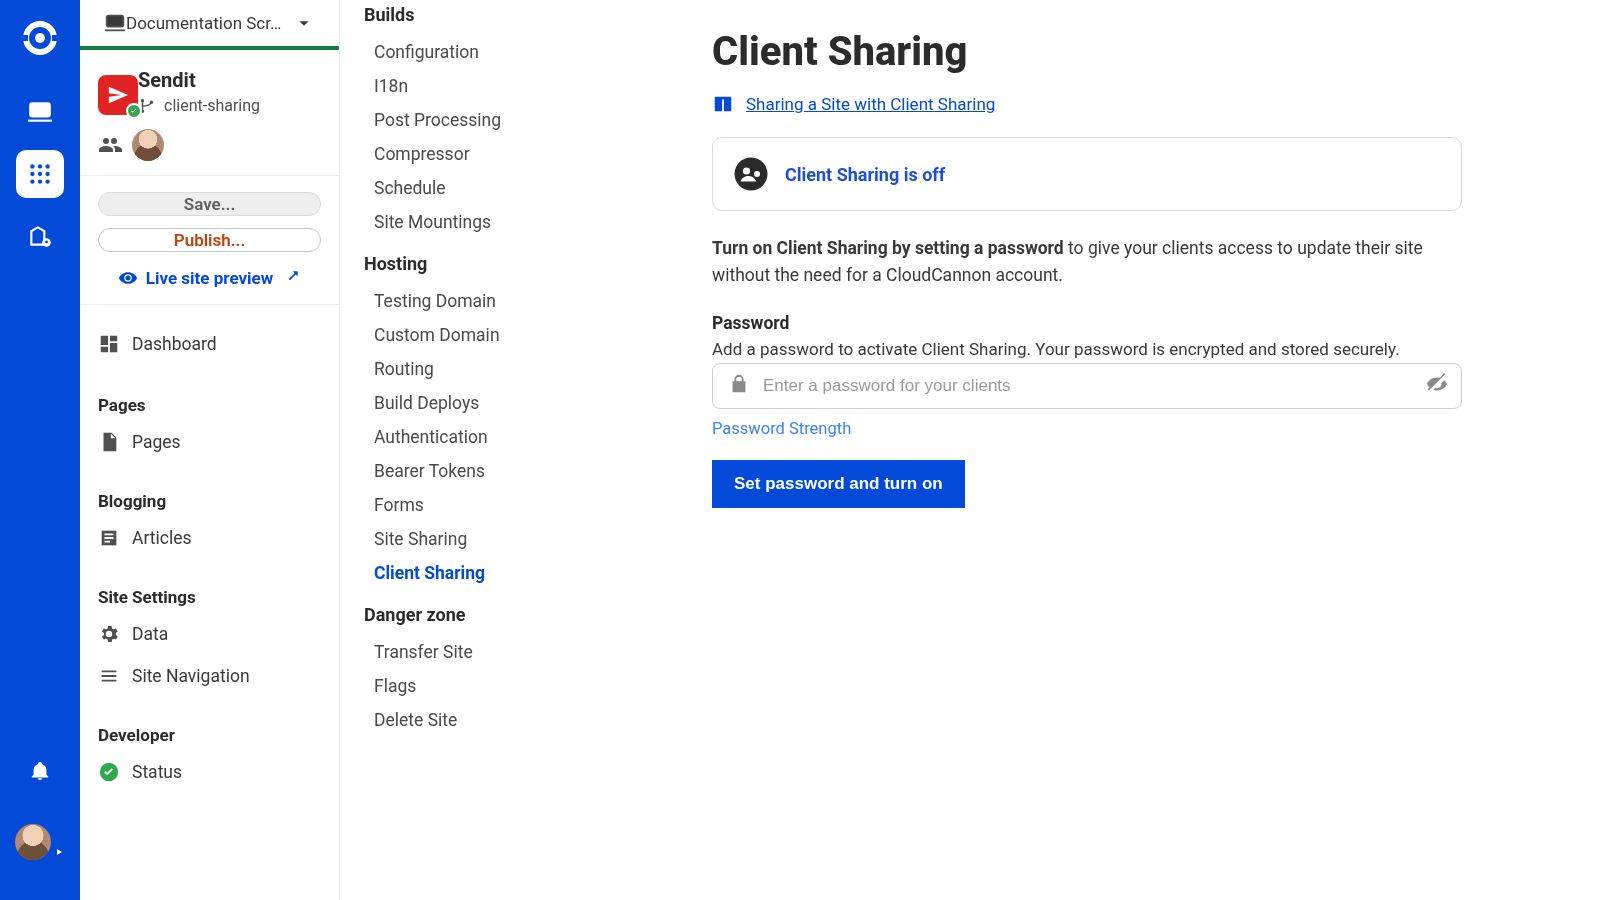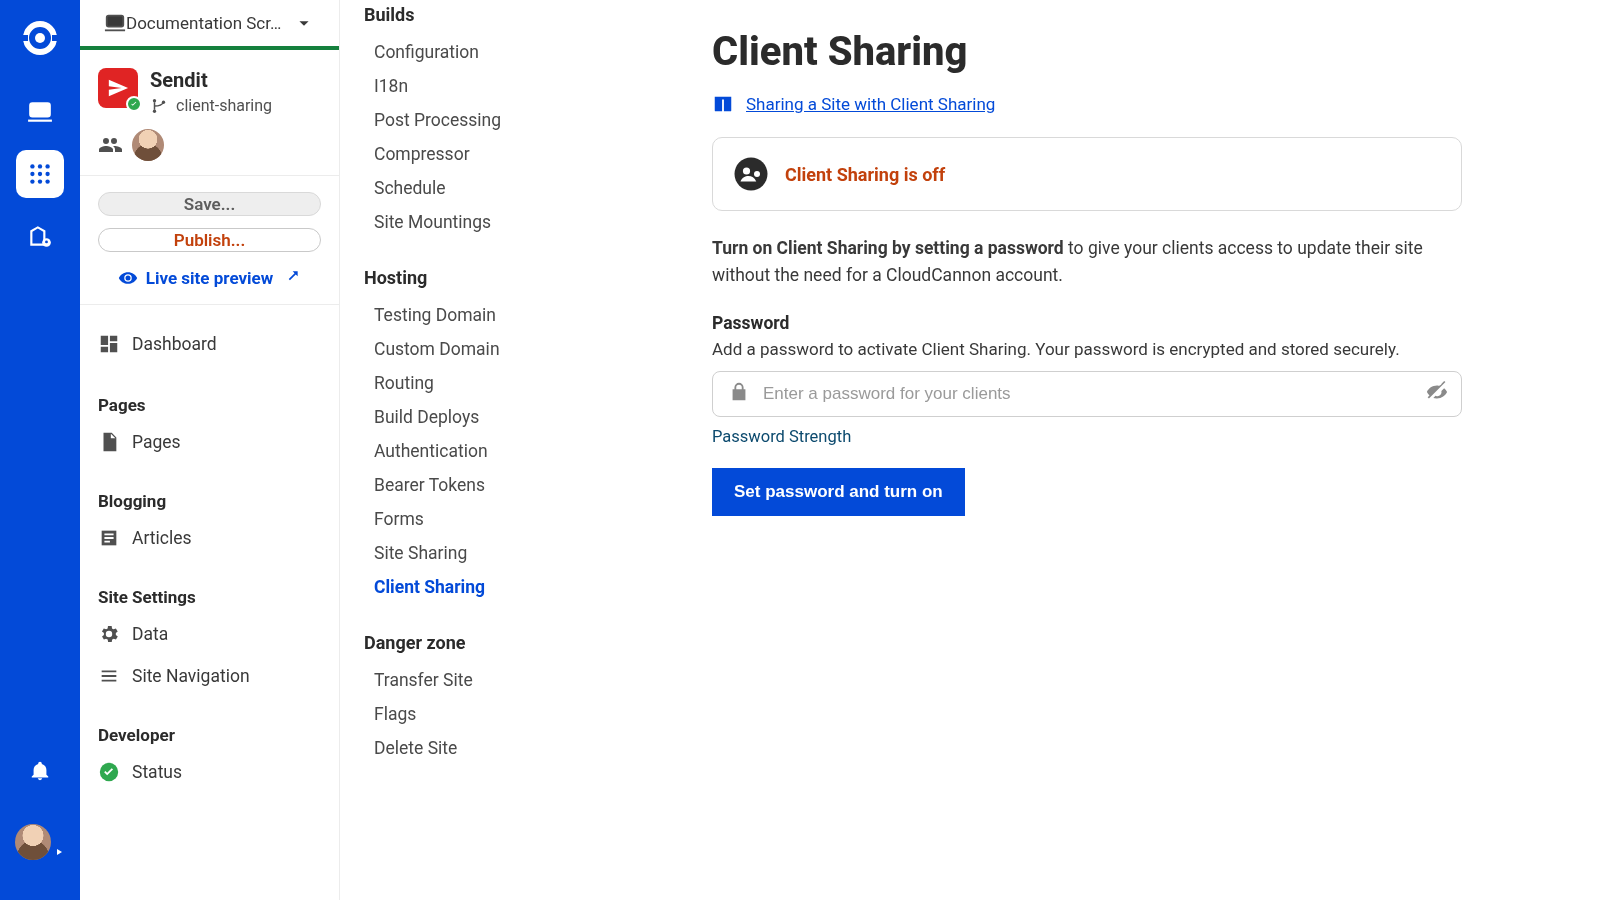--- a/index.html
+++ b/index.html
@@ -21,21 +21,21 @@
   .rail .avatar-wrap { display:flex; align-items:center; gap:4px; margin-bottom:20px; cursor:pointer;}
   .rail .avatar-wrap svg { width:10px; height:10px; fill:#fff; }
 
   
   .sidebar { width: 260px; background:#fff; border-right:1px solid #ececec; display:flex; flex-direction:column; overflow-y:auto; }
   .proj-switch { display:flex; align-items:center; padding:12px 24px; border-bottom:4px solid #15803d; cursor:pointer; }
   .proj-switch .label { flex:1; font-size:17px; color:#393939; white-space:nowrap; overflow:hidden; text-overflow:ellipsis; }
   .proj-switch svg { fill:#393939; }
 
   .site-block { padding: 18px 18px 14px 18px; border-bottom:1px solid #ececec; }
-  .site-row { display:flex; align-items:flex-start; gap:12px; }
+  .site-row { display:flex; align-items:flex-end; }
   .site-icon { width:40px; height:40px; border-radius:8px; background:#e02424; display:flex; align-items:center; justify-content:center; position:relative; }
   .site-icon svg { fill:#fff; width:22px; height:22px; transform:rotate(0deg); }
   .site-icon .badge { position:absolute; right:-4px; bottom:-4px; width:16px; height:16px; border-radius:50%; background:#2fa84f; border:2px solid #fff; display:flex; align-items:center; justify-content:center;}
   .site-icon .badge svg { width:10px; height:10px; fill:#fff; }
   .site-titles .name { font-size:20px; font-weight:700; color:#2b2b2b; }
   .branch-row { display:flex; align-items:center; gap:8px; margin-top:4px; }
   .branch-row svg { width:18px; height:18px; fill:#505050; }
   .branch-row .branch { font-size:16px; color:#505050; }
   .collab-row { display:flex; align-items:center; gap:10px; margin-top:14px; }
   .collab-row svg { width:24px; height:24px; fill:#505050; }
@@ -50,48 +50,48 @@
 
   .nav-section { padding: 14px 18px 4px 18px; }
   .nav-heading { font-size:17px; font-weight:700; color:#2b2b2b; padding: 10px 0 6px 0; }
   .nav-item { display:flex; align-items:center; gap:12px; padding:10px 0; cursor:pointer; }
   .nav-item svg { width:22px; height:22px; fill:#505050; }
   .nav-item .nav-label { font-size:17.5px; color:#393939; }
   .nav-dashboard { padding: 18px 18px 6px 18px; }
 
   
   .settings { width: 328px; padding: 0 24px 24px 24px; overflow-y:auto; }
-  .settings-group-title { font-weight:700; font-size:18px; color:#2b2b2b; margin-top:28px; margin-bottom:10px; }
+  .settings-group-title { font-weight:700; font-size:18px; color:#2b2b2b; margin-top:14px; margin-bottom:10px; }
   .settings-link { font-size:17.5px; color:#4a4a4a; padding:7px 0 7px 10px; cursor:pointer; }
   .settings-link.active { color:#034ad8; font-weight:700; }
   .settings-group-title.first-cut { margin-top: 0; padding-top: 4px;}
 
   
   .main { flex:1; padding: 28px 44px; overflow-y:auto; }
   .page-title { font-size:40px; font-weight:800; color:#2b2b2b; margin-bottom:18px; }
   .doc-link { display:flex; align-items:center; gap:12px; color:#034ad8; font-size:17px; margin-bottom:22px; cursor:pointer; }
   .doc-link .link-text { text-decoration:underline; }
   .doc-link svg { fill:#034ad8; width:22px; height:22px; }
 
   .status-card { border:1px solid #d9d9d9; border-radius:10px; padding:18px 20px; display:flex; align-items:center; gap:16px; margin-bottom:24px; max-width: 750px;}
   .status-card svg { width:36px; height:36px; fill:#2b2b2b; }
-  .status-card .status-text { font-size:18px; font-weight:700; color:#c2410c; }
+  .status-card .status-text { font-size:18px; font-weight:700; color:#1d4ed8; }
 
   .desc { font-size:17.5px; line-height:1.55; color:#393939; max-width: 740px; margin-bottom:24px; }
   .desc b { font-weight:700; }
 
   .field-label { font-size:17.5px; font-weight:700; color:#2b2b2b; margin-bottom:6px; }
-  .field-help { font-size:17px; color:#393939; margin-bottom:12px; }
+  .field-help { font-size:17px; color:#393939; margin-bottom:4px; }
   .input-wrap { position:relative; max-width:750px; margin-bottom:10px;}
   .pw-input { width:100%; height:46px; border:1px solid #cfcfcf; border-radius:8px; padding:0 50px 0 50px; font-size:17px; color:#393939; }
   .pw-input::placeholder { color:#9a9a9a; }
   .input-wrap .lock { position:absolute; left:16px; top:50%; transform:translateY(-50%); }
   .input-wrap .eye { position:absolute; right:14px; top:50%; transform:translateY(-50%); cursor:pointer;}
   .input-wrap svg { width:22px; height:22px; fill:#8a8a8a; }
-  .strength { font-size:16.5px; color:#0c4a6e; margin-bottom:22px; }
+  .strength { font-size:16.5px; color:#3b82f6; margin-bottom:22px; }
 
   .btn-primary { background:#034ad8; color:#fff; border:none; border-radius:0; padding:14px 22px; font-size:17px; font-weight:700; cursor:pointer; }
 
   
   .face { width:100%; height:100%; background: radial-gradient(circle at 50% 32%, #f1d1b5 0 34%, transparent 35%), radial-gradient(circle at 50% 90%, #6f4f3a 0 42%, transparent 43%), #b08a76; }
 
   
   ::-webkit-scrollbar { width:0; height:0; }
 
   

